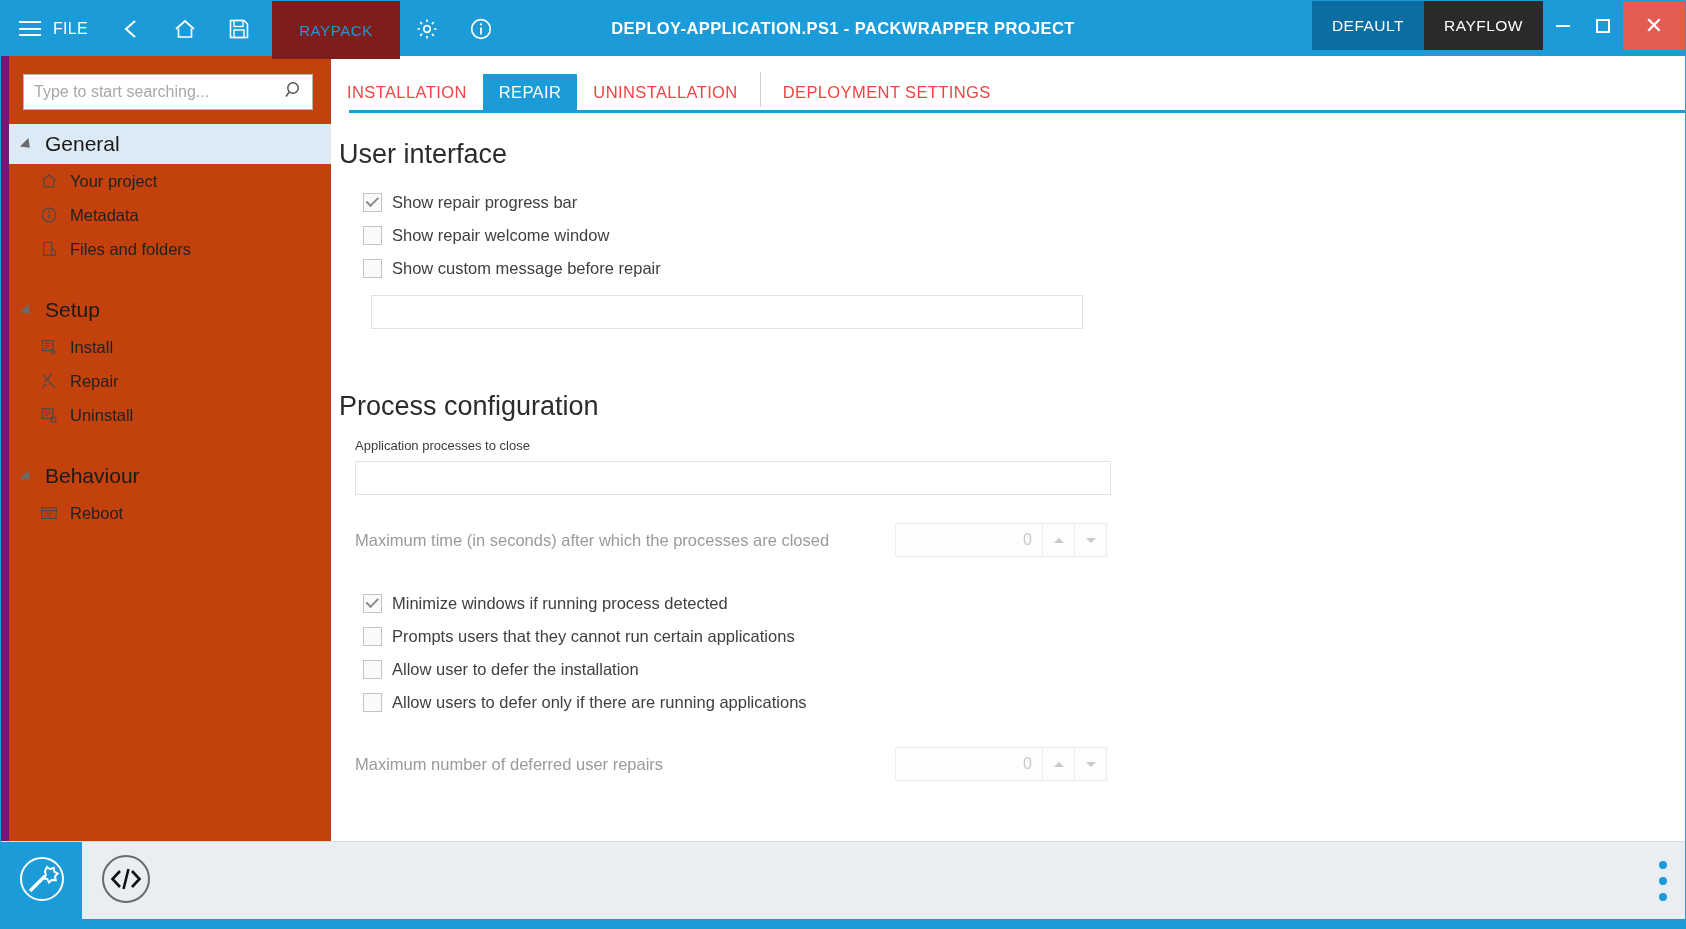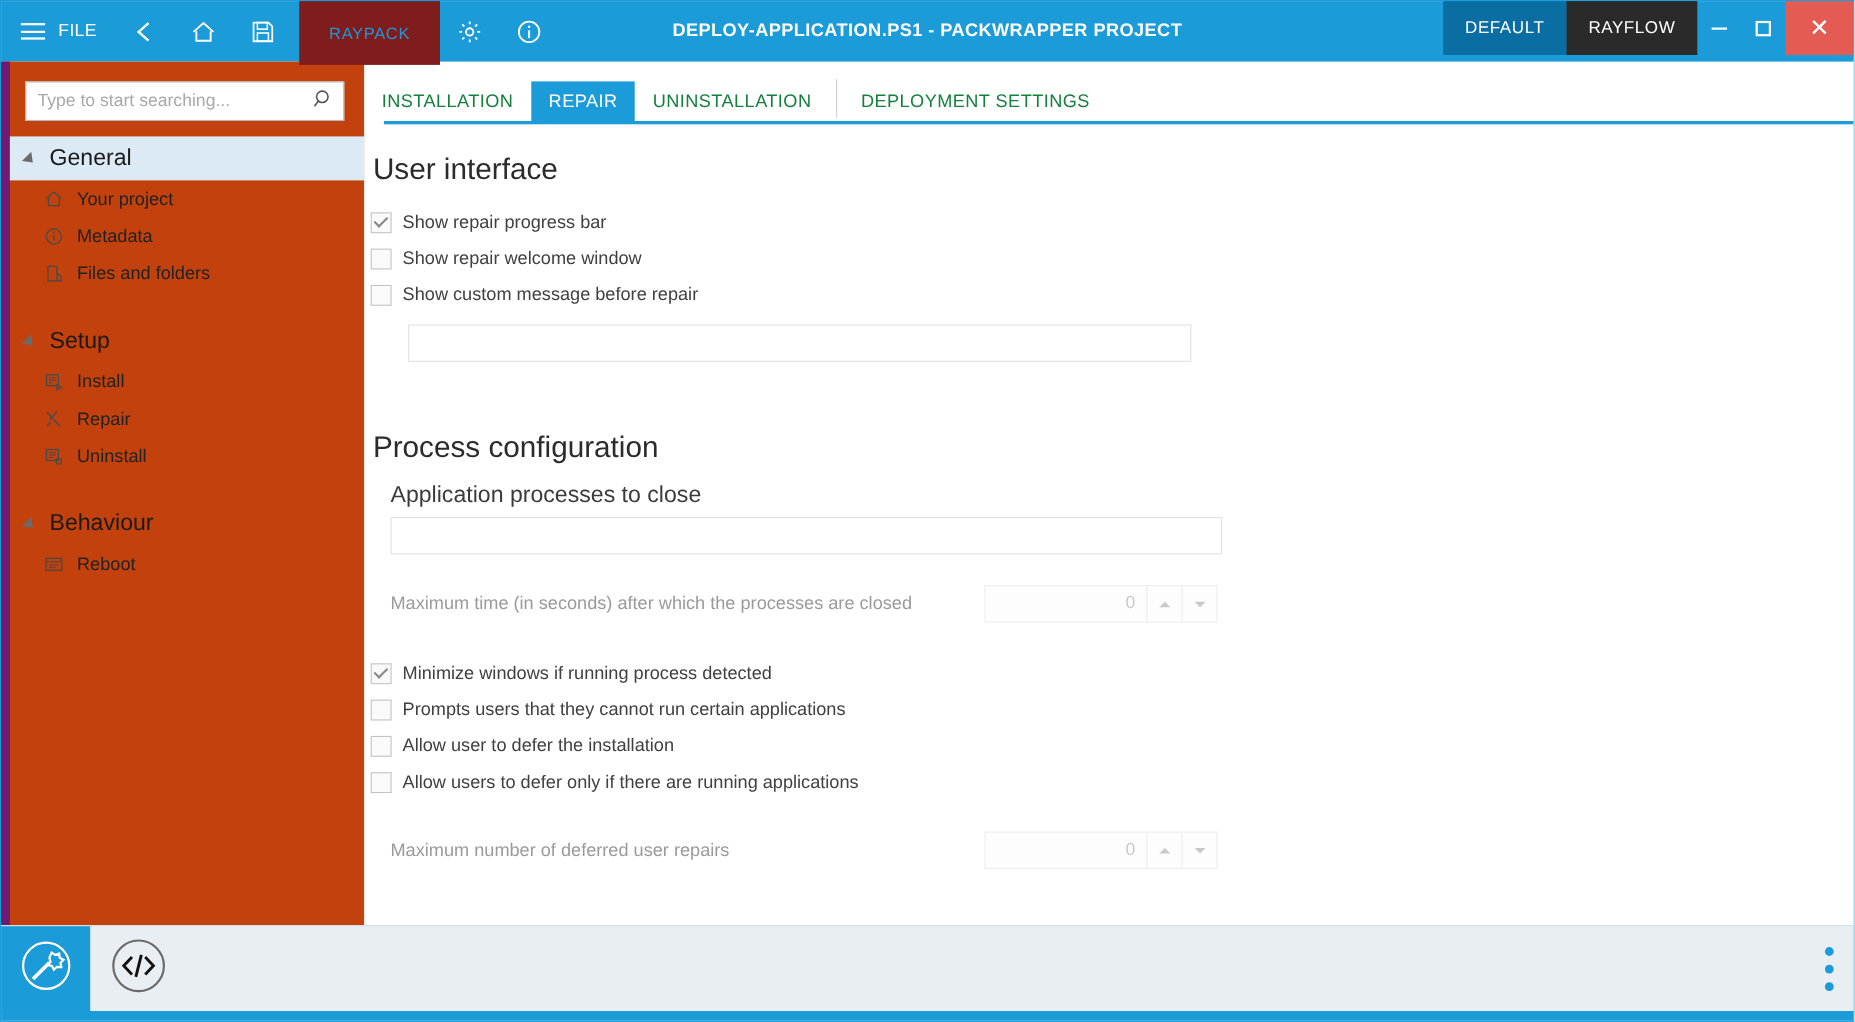--- a/index.html
+++ b/index.html
@@ -122,35 +122,35 @@
   
   .content { flex: 1; background: #ffffff; display: flex; flex-direction: column; min-width: 0; }
 
   .tabs {
     display: flex; align-items: flex-end;
     height: 42px; margin-top: 12px; position: relative;
   }
   .tab {
     padding: 0 16px; height: 36px;
     display: flex; align-items: center;
-    font-size: 16.5px; color: #15803d; letter-spacing: .4px;
+    font-size: 16.5px; color: #ef4444; letter-spacing: .4px;
   }
   .tab.active { background: #1b9bd8; color: #ffffff; }
   .tab-sep { width: 1px; align-self: stretch; background: #cfcfcf; margin: 4px 6px 3px 6px; }
   .tabs-underline { height: 3px; background: #1b9bd8; margin: 0 0 0 18px; }
 
   .panel { flex: 1; padding: 26px 0 0 0; overflow: hidden; position: relative; }
 
   .sect-title {
     font-size: 27px; font-weight: 300; color: #2b2b2b;
     margin-left: 8px; margin-bottom: 16px;
   }
   .sect2 { margin-top: 62px; }
 
-  .cbrow { display: flex; align-items: center; gap: 10px; height: 33px; margin-left: 6px; }
+  .cbrow { display: flex; align-items: center; gap: 10px; height: 33px; margin-left: 32px; }
   .cb {
     width: 19px; height: 19px; min-width: 19px;
     border: 1px solid #c4c4c4; background: #fafafa;
     display: flex; align-items: center; justify-content: center;
   }
   .cb.checked::after {
     content: "";
     width: 10px; height: 5px;
     border-left: 2px solid #8a8a8a;
     border-bottom: 2px solid #8a8a8a;
@@ -158,21 +158,21 @@
   }
   .cblabel { font-size: 16.5px; color: #404040; }
 
   .indent-field { margin-left: 40px; margin-top: 10px; }
   .txtinput {
     height: 34px; border: 1px solid #e2e2e2; background: #fff;
     width: 712px; outline: none; padding: 0 8px;
     font-size: 15px; color: #333;
     font-family: "Liberation Sans", sans-serif;
   }
-  .fieldlabel { font-size: 21px; color: #3b3b3b; margin-left: 24px; margin-bottom: 8px; }
+  .fieldlabel { font-size: 13px; color: #3b3b3b; margin-left: 24px; margin-bottom: 8px; }
   .txtinput.wide { width: 756px; margin-left: 24px; }
 
   .spinrow {
     display: flex; align-items: center;
     margin-left: 24px; margin-top: 28px;
   }
   .spinlabel { font-size: 16.5px; color: #9a9a9a; width: 540px; }
   .spinner {
     display: flex; align-items: stretch;
     width: 212px; height: 34px;

